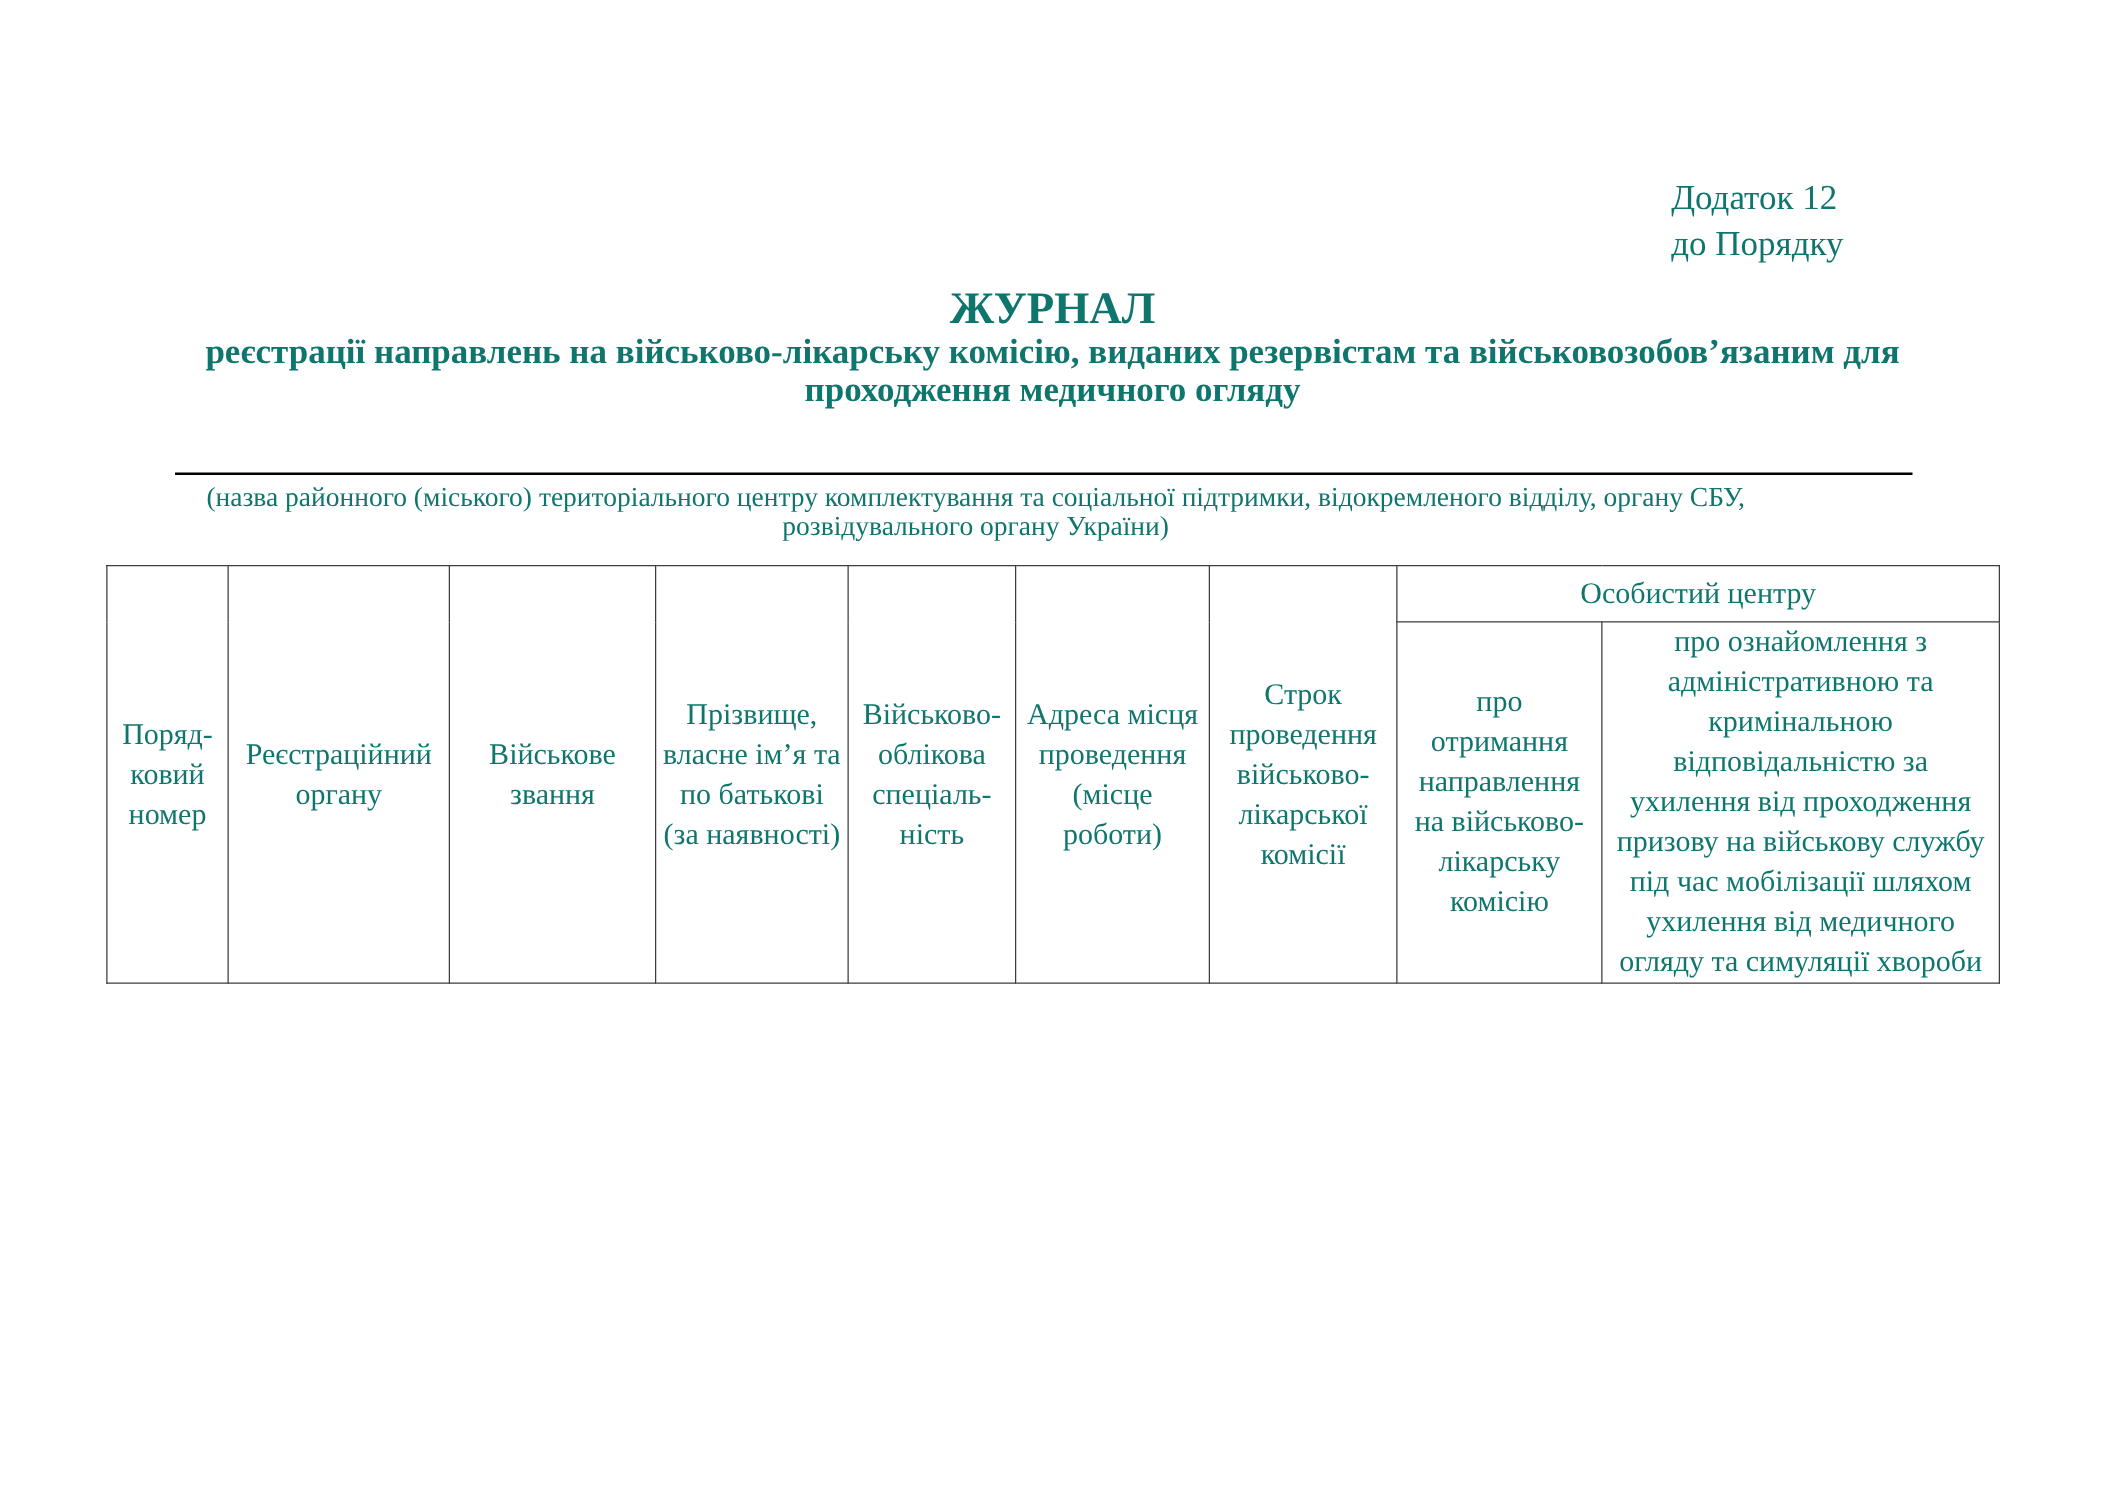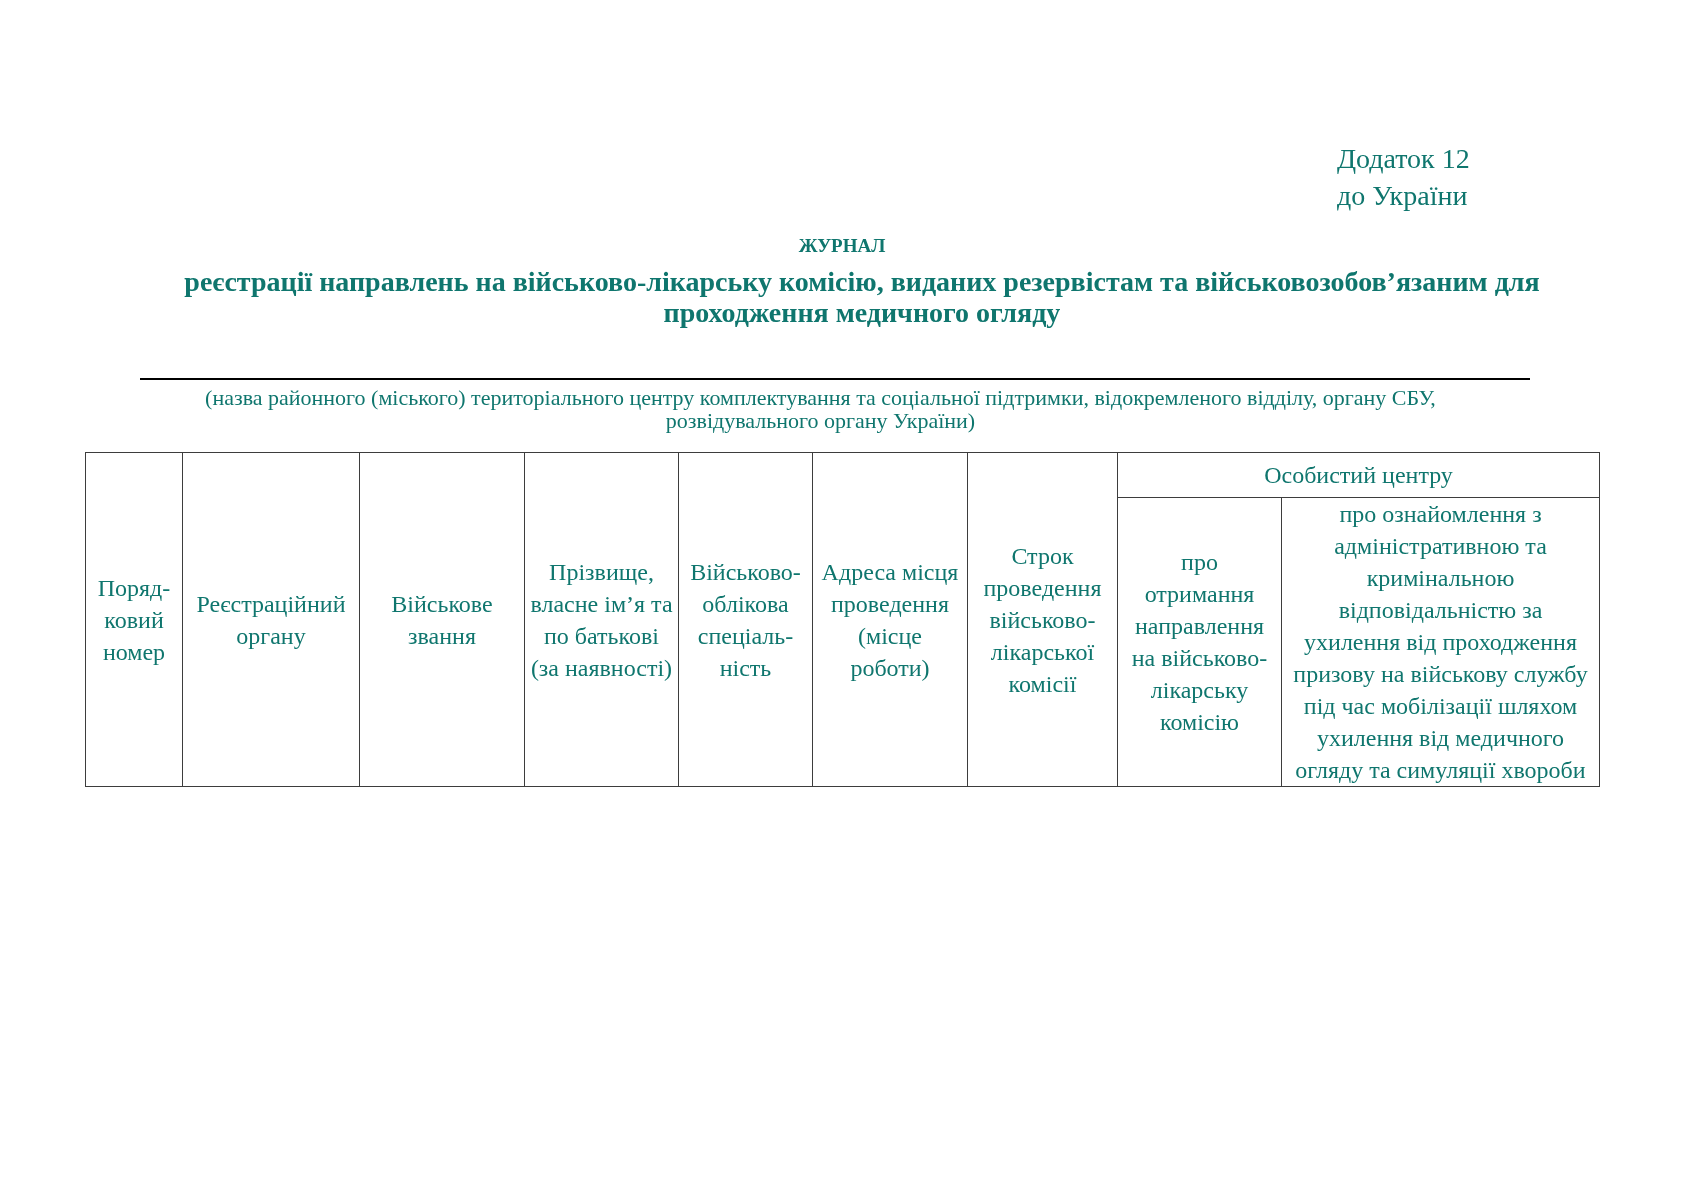--- a/index.html
+++ b/index.html
@@ -5,40 +5,40 @@
   html, body { margin: 0; padding: 0; background: #ffffff; }
   .page {
     position: relative;
     width: 1684px;
     height: 1190px;
     background: #ffffff;
     font-family: "Liberation Serif", "DejaVu Serif", serif;
     color: #0f766e;
     overflow: hidden;
   }
-  .multiline { white-space: pre-line; padding-left: 40px; }
+  .multiline { white-space: pre-line; }
 
   .appendix {
     position: absolute;
     left: 1337px;
     top: 140px;
     font-size: 28px;
     line-height: 37px;
     text-align: left;
   }
 
   .title-block {
     position: absolute;
     left: 0;
     top: 229px;
     width: 1684px;
     text-align: center;
     font-weight: bold;
   }
-  .title-heading { font-size: 19px; line-height: 34px; }
+  .title-heading { font-size: 36px; line-height: 34px; }
   .title-subtitle { font-size: 28px; line-height: 31px; margin-top: 3px; }
 
   .fill-line {
     position: absolute;
     left: 140px;
     top: 378px;
     width: 1390px;
     height: 0;
     border-top: 2px solid #000000;
   }
@@ -73,21 +73,21 @@
   tr.group-row td { height: 44px; }
   tr.sub-row td { height: 288px; }
 </style>
 </head>
 <body>
 
 <div class="page">
 
   <div class="appendix">
     <div>Додаток 12</div>
-    <div>до України</div>
+    <div>до Порядку</div>
   </div>
 
   <div class="title-block">
     <div class="title-heading">ЖУРНАЛ</div>
     <div class="title-subtitle multiline">реєстрації направлень на військово-лікарську комісію, виданих резервістам та військовозобов’язаним для
 проходження медичного огляду</div>
   </div>
 
   <div class="fill-line"></div>
 

